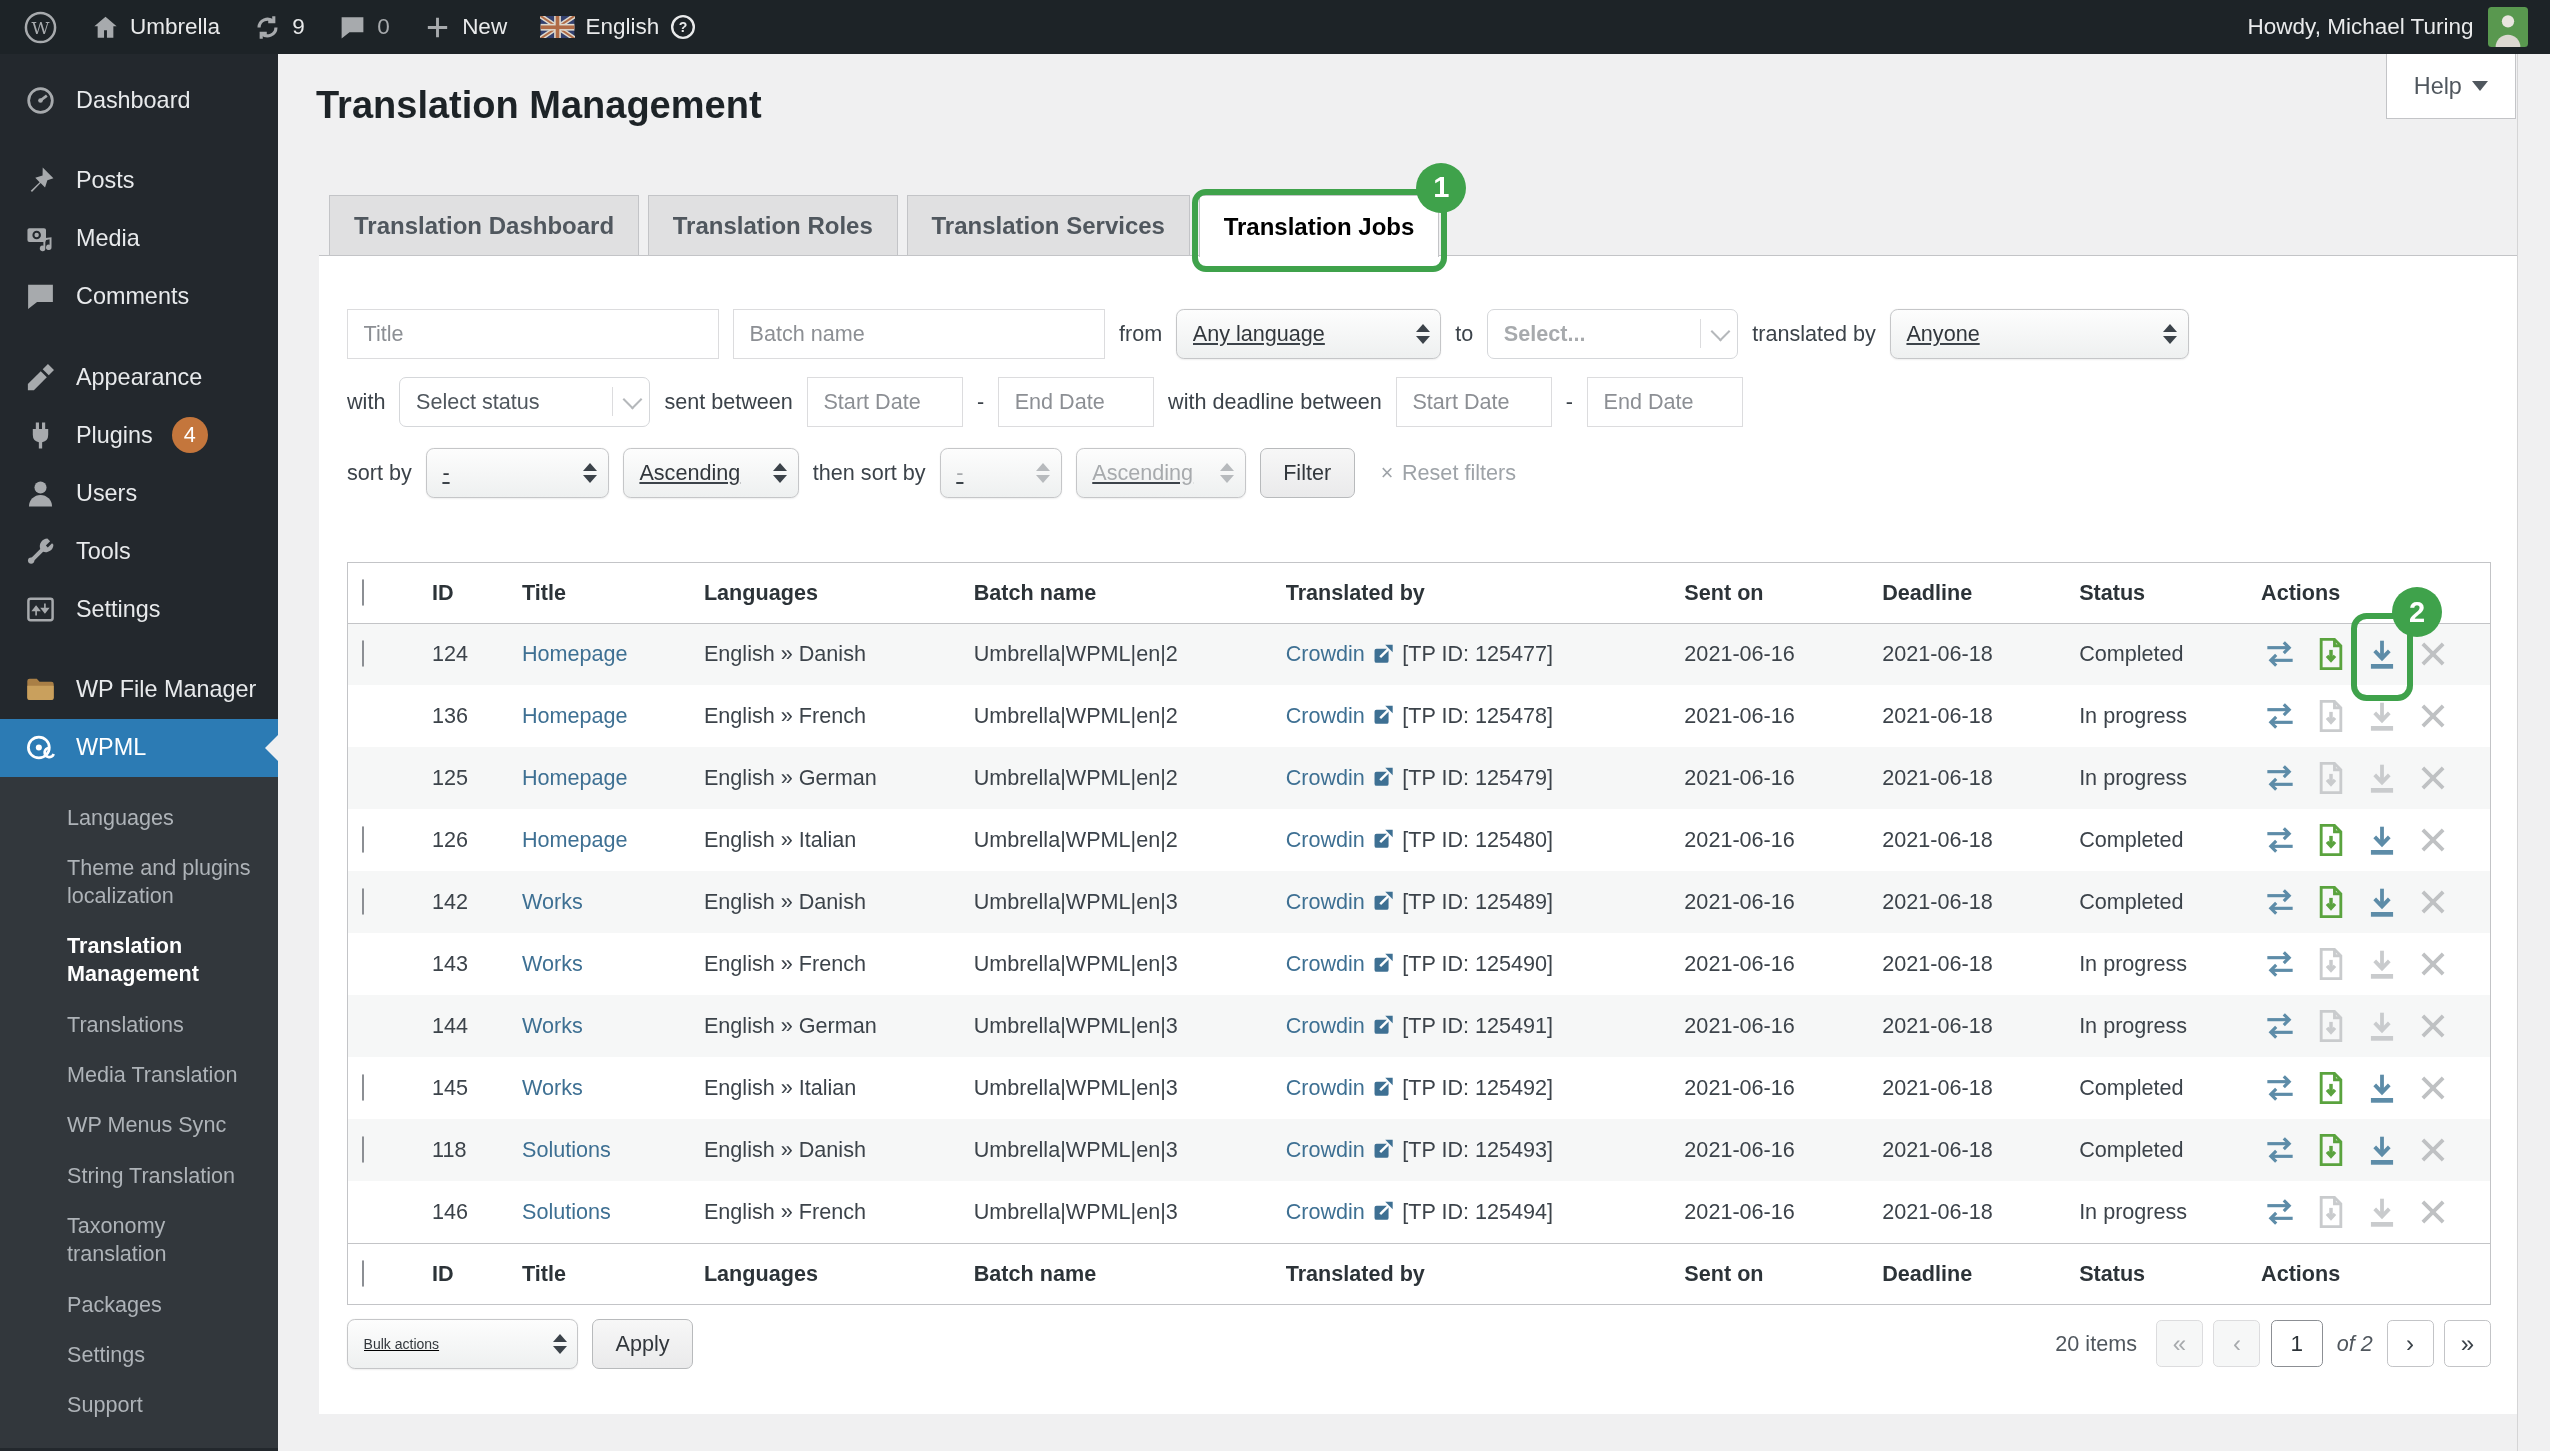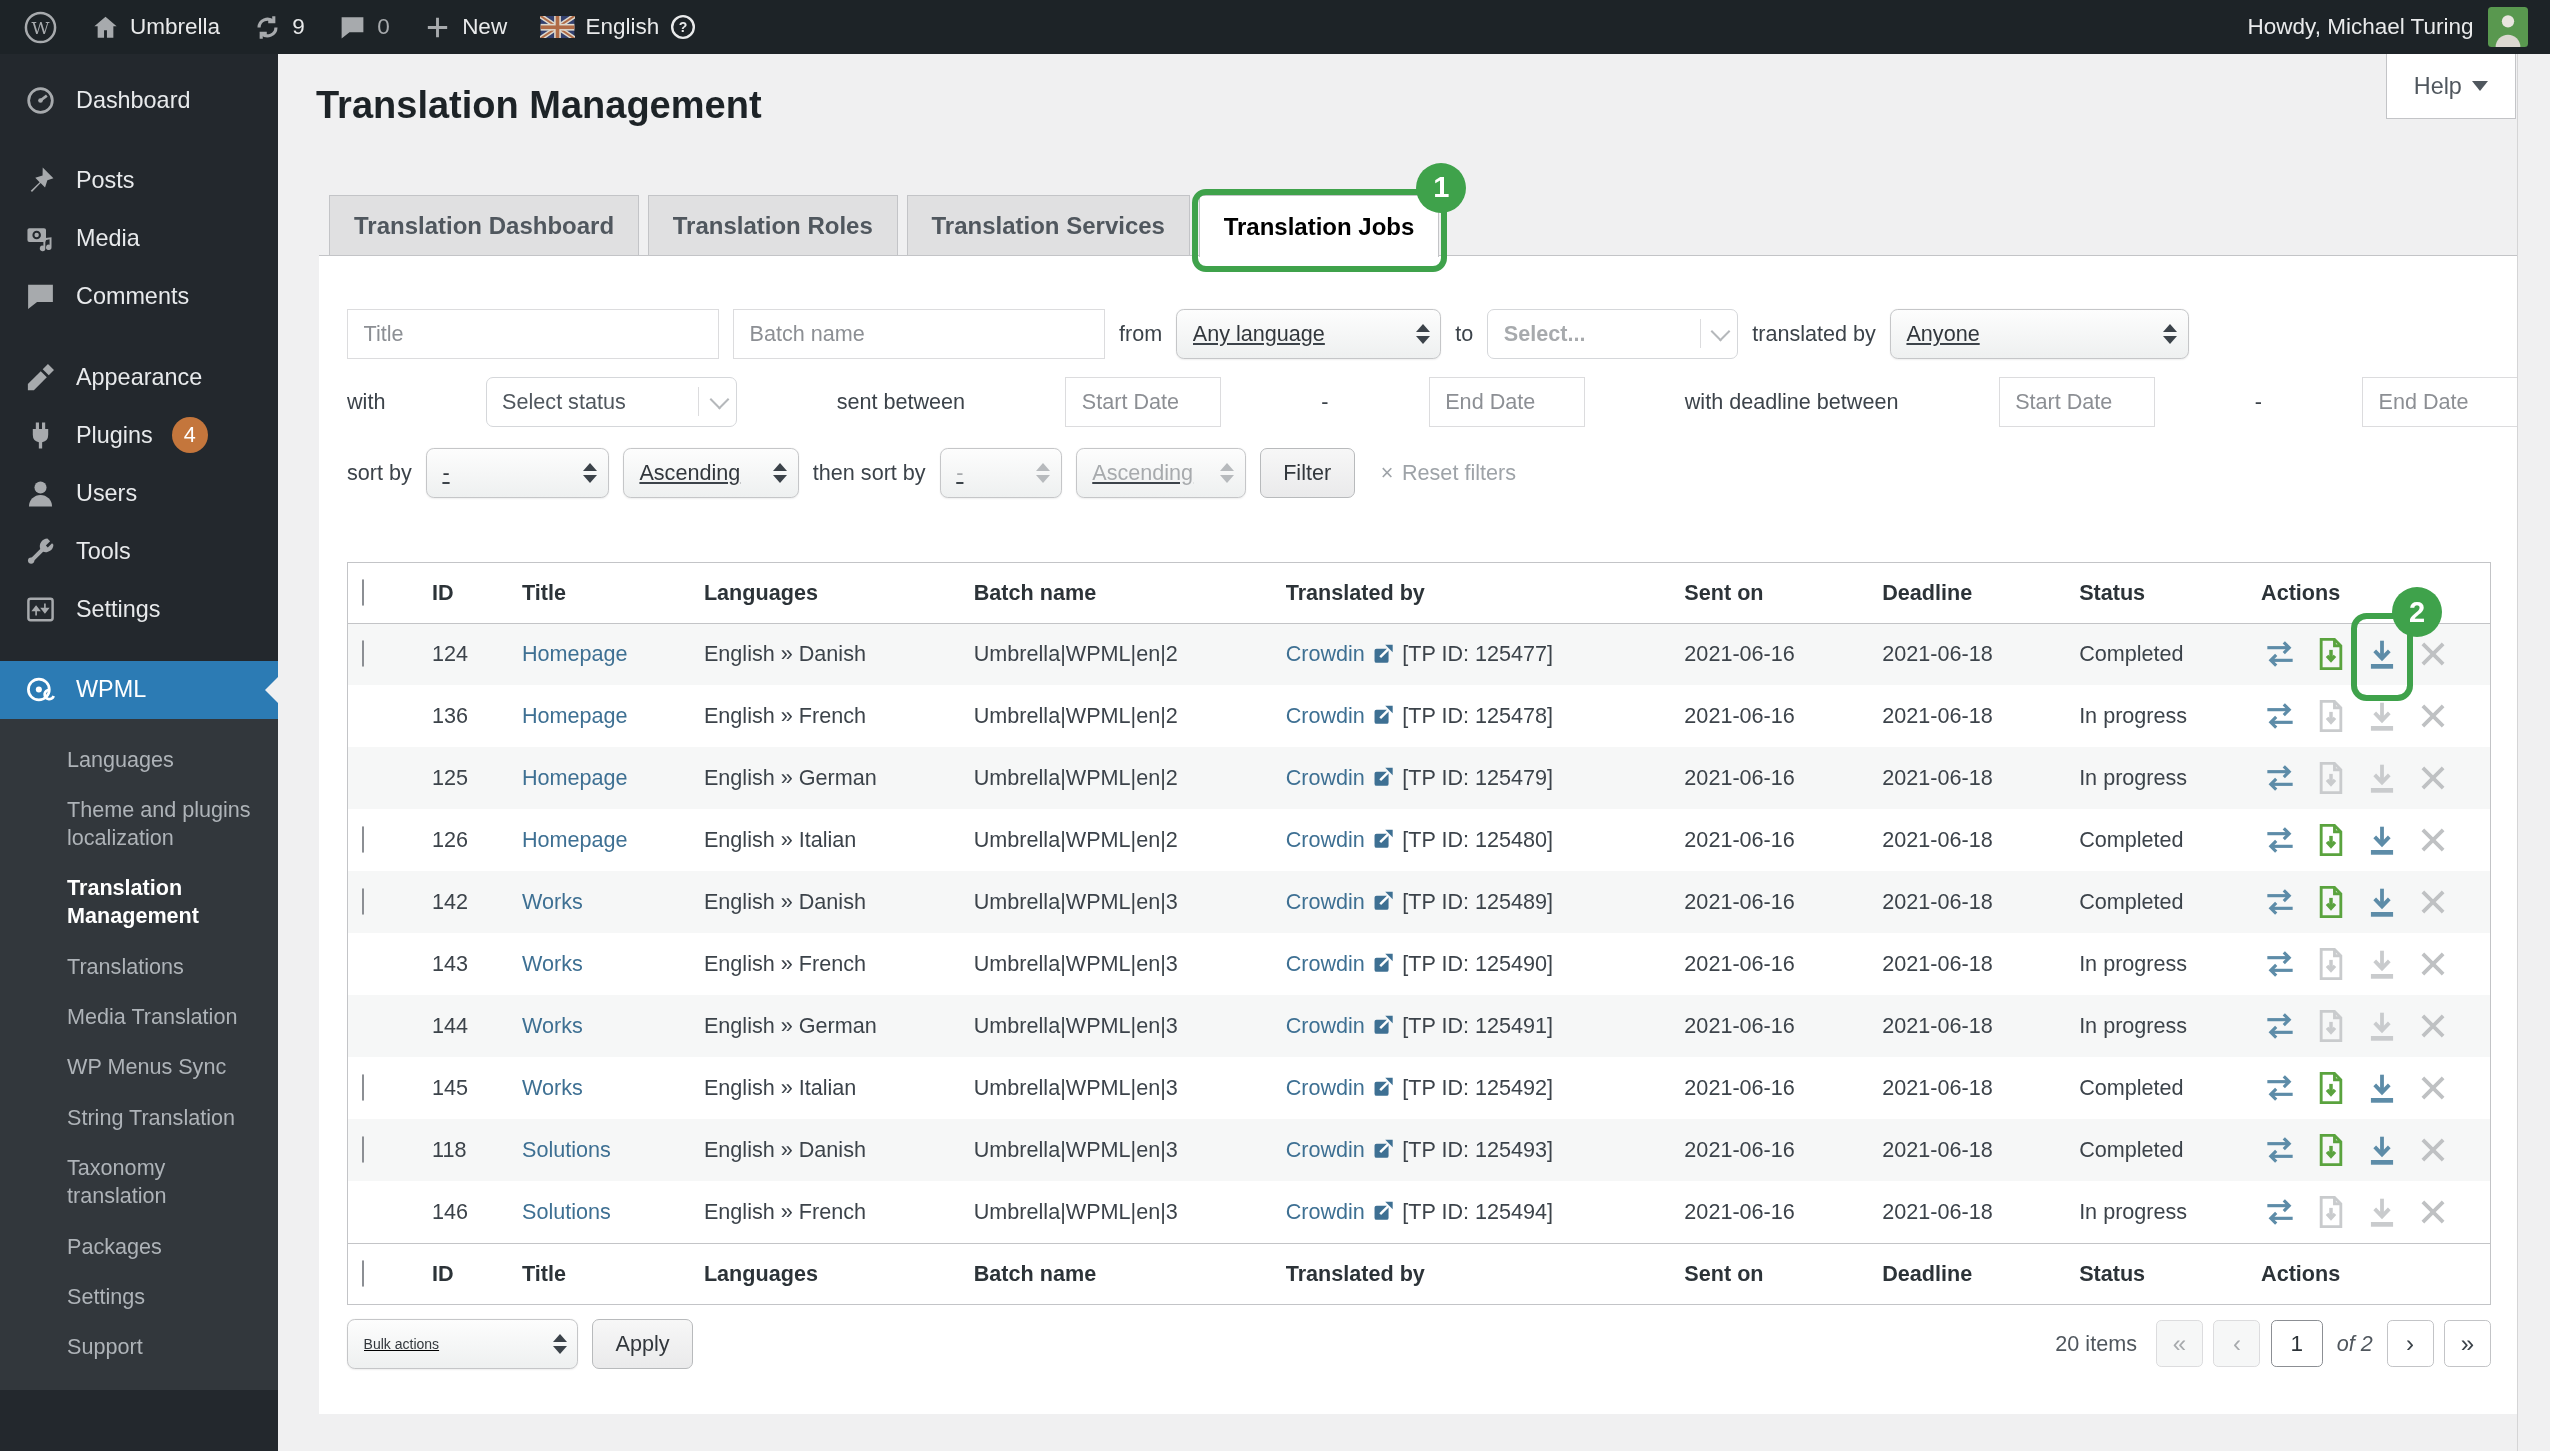--- a/index.html
+++ b/index.html
@@ -57,21 +57,21 @@
     border:6px solid #3fa24b; border-radius:14px; pointer-events:none; }
   .tab-badge { position:absolute; top:-33px; right:-28px; width:50px; height:50px; border-radius:50%;
     background:#3fa24b; color:#fff; font-size:29px; font-weight:700;
     display:flex; align-items:center; justify-content:center; z-index:6; }
 
   .panel { margin:-0.9px 33px 0 41px; background:#fff; border-top:0.9px solid #c3c4c7; height:1159px; position:relative; }
   .filters { padding:53px 0 0 28px; }
   .frow { display:flex; align-items:center; gap:14px; font-size:21.6px; color:#3c434a; }
   .frow + .frow { margin-top:0; }
   #frow1 { margin-bottom:18px; }
-  #frow2 { margin-bottom:21px;justify-content:space-between; }
+  #frow2 { margin-bottom:21px; }
   .flabel { white-space:nowrap; }
   input.txt { height:50px; border:0.9px solid #dcdcde; background:#fff; padding:0 15.6px; font-size:21.6px;
     color:#3c434a; font-family:inherit; outline:none; }
   input.txt::placeholder { color:#8c8f94; }
   .w430{width:372px}.w306{width:265px}.w290{width:251px}.w346{width:299px}.w180{width:156px}
   .w212{width:183px}.w203{width:176px}.w141{width:122px}.w196{width:170px}.w267{width:231px}
 
   .macsel { height:50px; border:0.9px solid #c5c6c8; border-radius:7.8px;
     background:linear-gradient(180deg,#fdfdfd,#eef0f0); box-shadow:0 0.9px 1.7px rgba(0,0,0,.07);
     display:flex; align-items:center; padding:0 10.4px 0 15.6px; gap:8.7px; cursor:pointer;text-decoration:underline; }
@@ -294,20 +294,29 @@
       <div class="menu-item">
         <span class="icon">
           <svg viewBox="0 0 24 24" fill="none" stroke="currentColor" stroke-width="1.8">
             <rect x="3.2" y="4.2" width="17.6" height="15.6" rx="1.6"></rect>
             <path d="M8.8 16.4V9.8M8.8 9.8 6.6 12.6h4.4zM15.2 7.6v6.6M15.2 14.2l2.2-2.8H13z" fill="currentColor" stroke-width="1.2"></path>
           </svg>
         </span>
         <span>Settings</span>
       </div>
       <div class="menu-sep"></div>
+      <div class="menu-item">
+        <span class="icon">
+          <svg viewBox="0 0 24 24">
+            <path d="M2.4 5.8a1.7 1.7 0 0 1 1.7-1.7h5.2l2 2.2h8.6a1.7 1.7 0 0 1 1.7 1.7V18a1.7 1.7 0 0 1-1.7 1.7H4.1A1.7 1.7 0 0 1 2.4 18z" fill="#a97f46"></path>
+            <path d="M2.4 9.2h19.2V18a1.7 1.7 0 0 1-1.7 1.7H4.1A1.7 1.7 0 0 1 2.4 18z" fill="#c9a05d"></path>
+          </svg>
+        </span>
+        <span>WP File Manager</span>
+      </div>
       <div class="menu-item active">
         <span class="icon">
           <svg viewBox="0 0 24 24" fill="none" stroke="currentColor" stroke-width="2">
             <circle cx="10.8" cy="12" r="7.6"></circle>
             <path d="M18.4 12.2a3.4 3.4 0 1 0 3.2 4.6"></path>
             <circle cx="10.8" cy="12" r="2.2" fill="currentColor" stroke="none"></circle>
           </svg>
         </span>
         <span>WPML</span>
         <span class="menu-arrow"></span>

